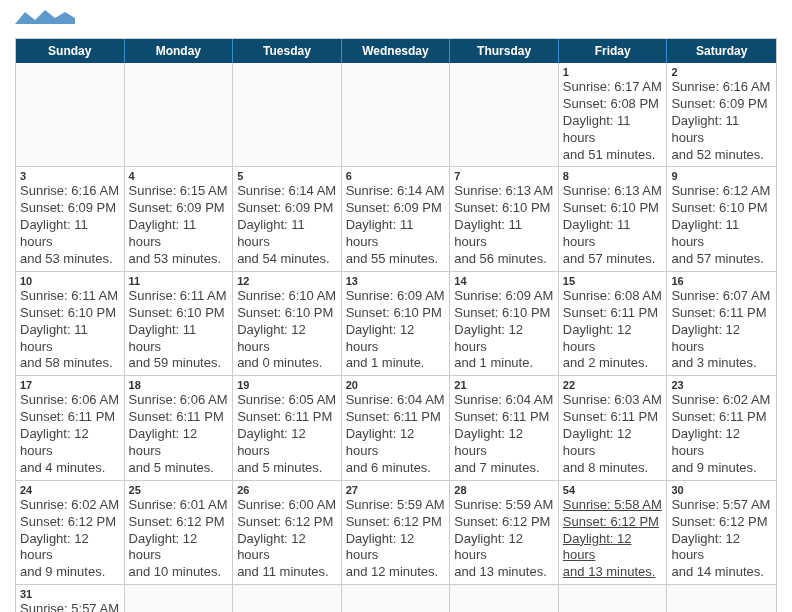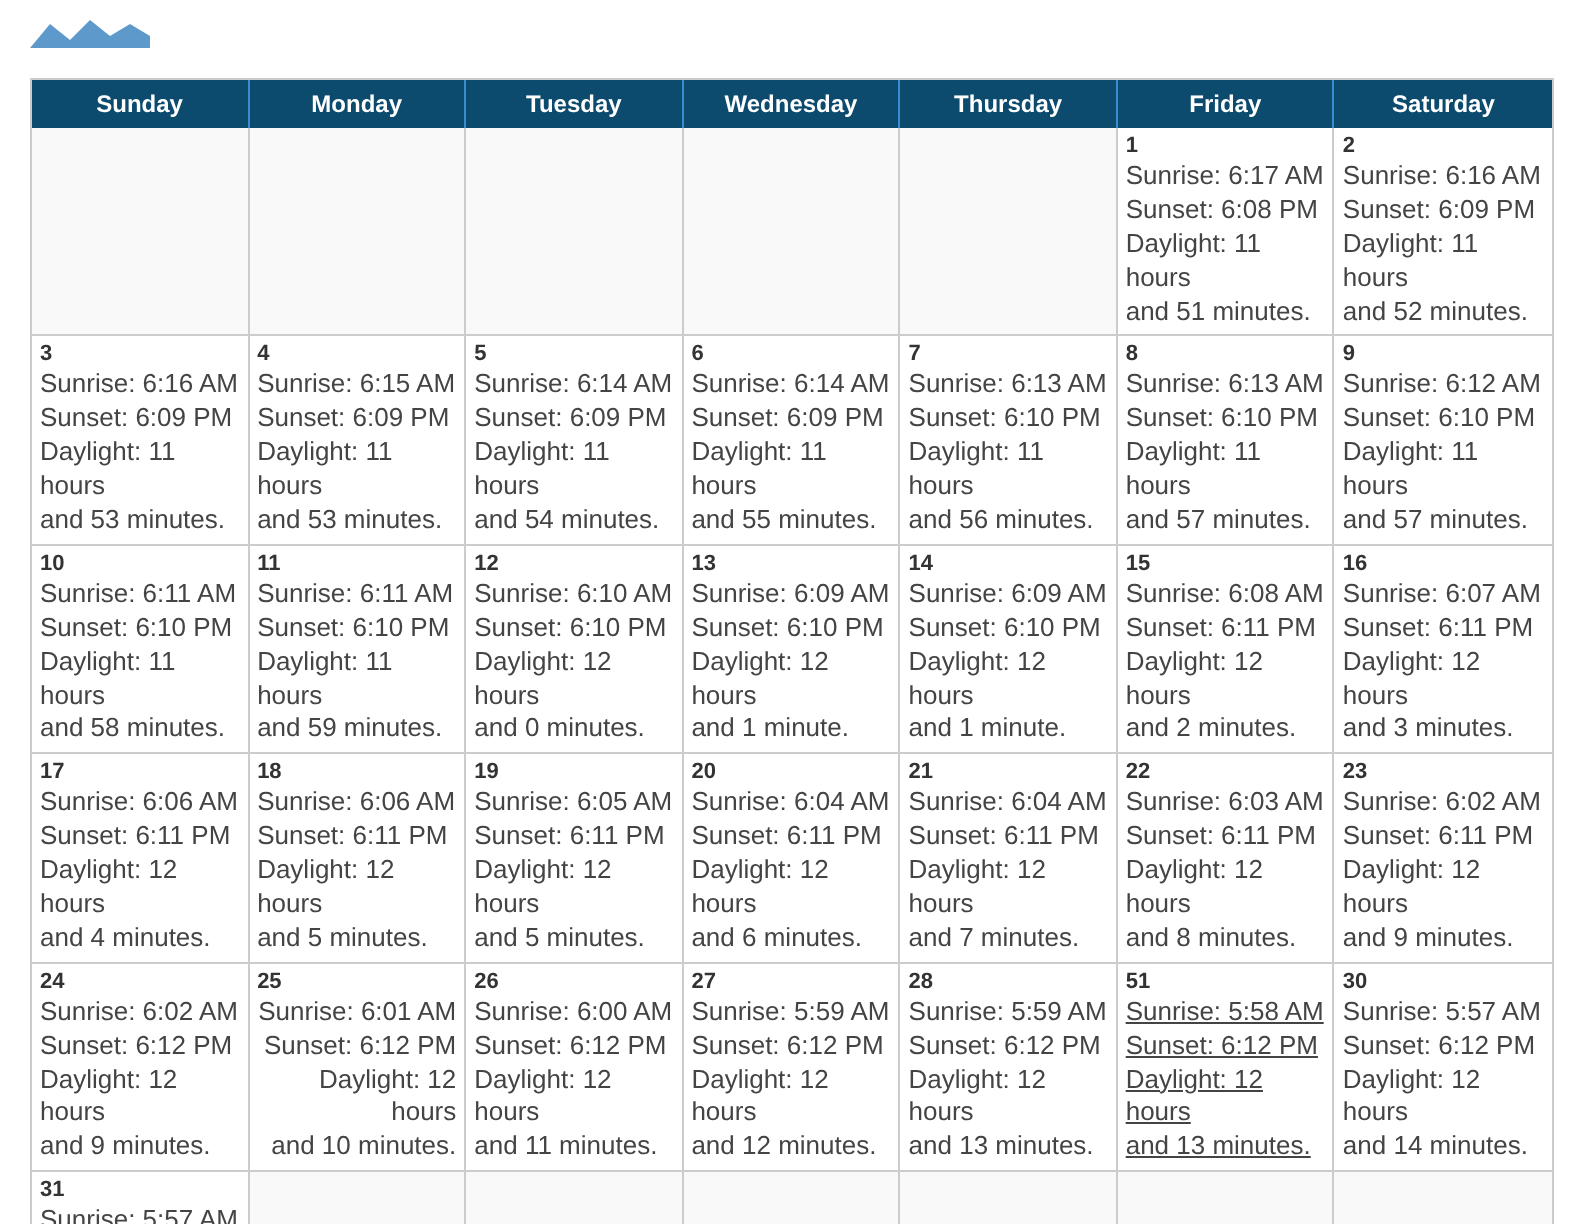--- a/index.html
+++ b/index.html
@@ -323,21 +323,21 @@
         <div class="week-row">
           <div class="day-cell">
             <span class="day-num">24</span>
             <div class="day-info" style="white-space: pre-line;">Sunrise: 6:02 AM
 Sunset: 6:12 PM
 Daylight: 12 hours
 and 9 minutes.</div>
           </div>
           <div class="day-cell">
             <span class="day-num">25</span>
-            <div class="day-info" style="white-space: pre-line; text-align: right;">Sunrise: 6:01 AM
+            <div class="day-info" style="white-space: pre-line;">Sunrise: 6:01 AM
 Sunset: 6:12 PM
 Daylight: 12 hours
 and 10 minutes.</div>
           </div>
           <div class="day-cell">
             <span class="day-num">26</span>
             <div class="day-info" style="white-space: pre-line;">Sunrise: 6:00 AM
 Sunset: 6:12 PM
 Daylight: 12 hours
 and 11 minutes.</div>
@@ -350,21 +350,21 @@
 and 12 minutes.</div>
           </div>
           <div class="day-cell">
             <span class="day-num">28</span>
             <div class="day-info" style="white-space: pre-line;">Sunrise: 5:59 AM
 Sunset: 6:12 PM
 Daylight: 12 hours
 and 13 minutes.</div>
           </div>
           <div class="day-cell">
-            <span class="day-num">51</span>
+            <span class="day-num">54</span>
             <div class="day-info" style="white-space: pre-line; text-decoration: underline;">Sunrise: 5:58 AM
 Sunset: 6:12 PM
 Daylight: 12 hours
 and 13 minutes.</div>
           </div>
           <div class="day-cell">
             <span class="day-num">30</span>
             <div class="day-info" style="white-space: pre-line;">Sunrise: 5:57 AM
 Sunset: 6:12 PM
 Daylight: 12 hours

